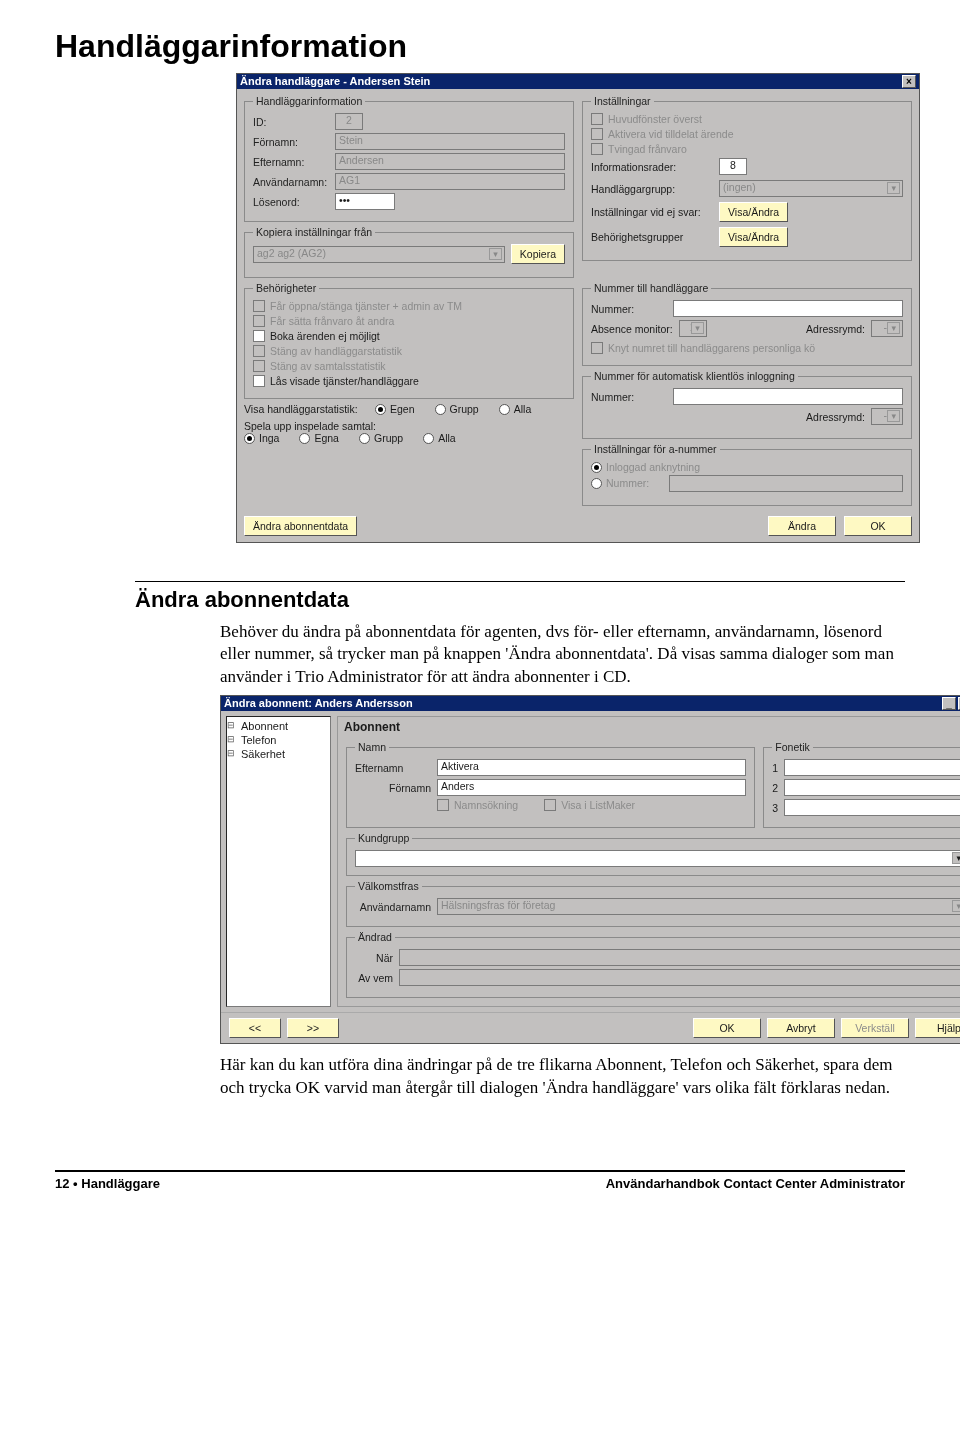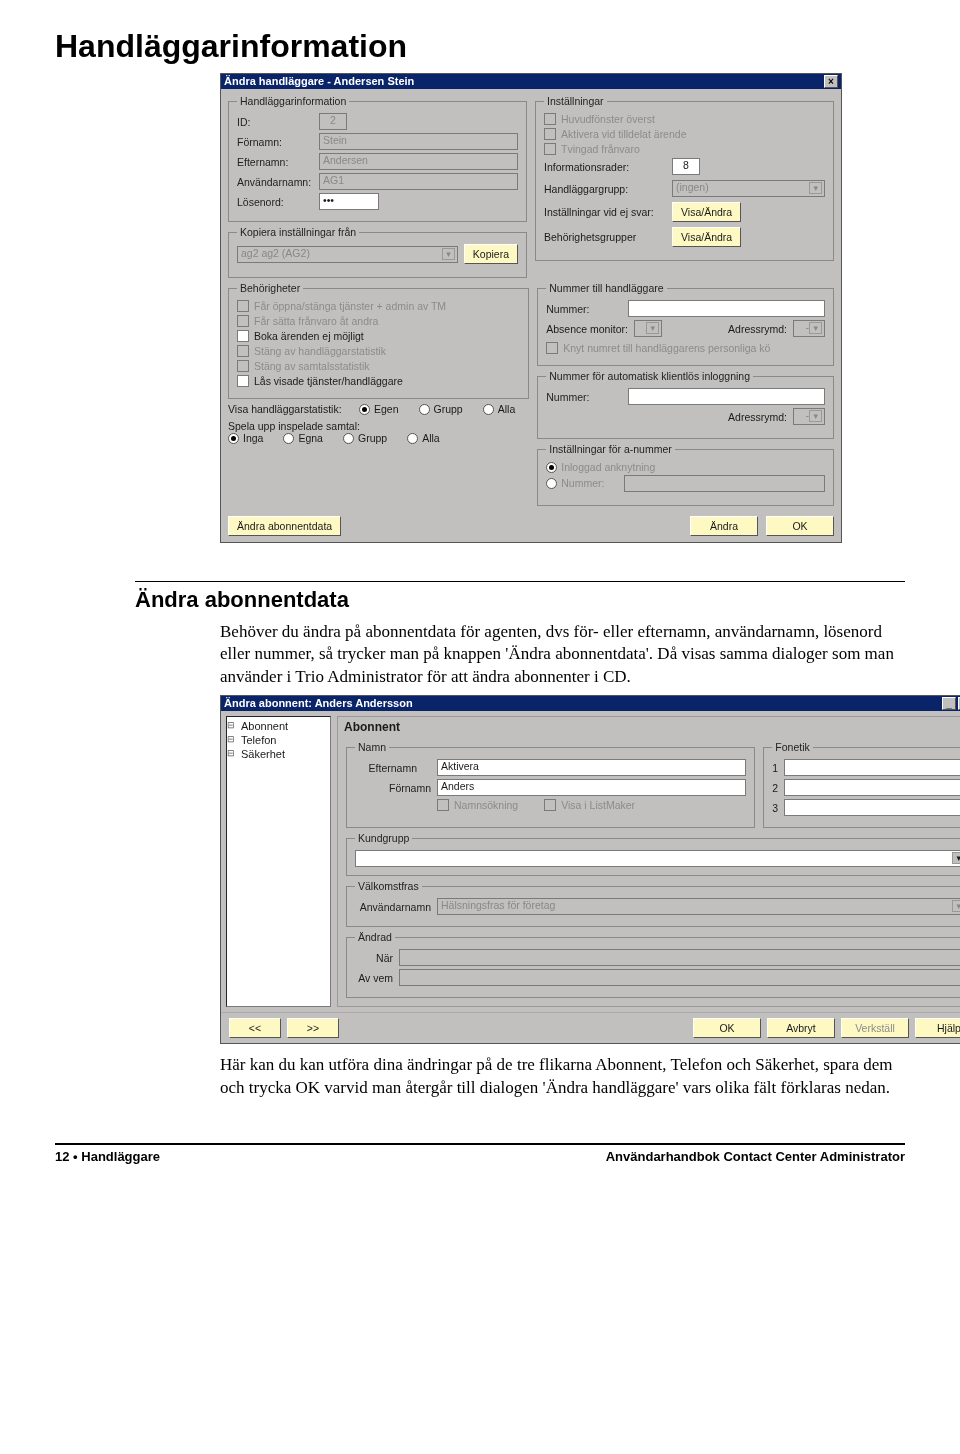--- a/index.html
+++ b/index.html
@@ -166,39 +166,39 @@
 .bbar {
   display: flex;
   justify-content: space-between;
   padding: 5px 8px;
   border-top: 1px solid #aaa;
 }
 .bbar .right { display: flex; gap: 6px; }
 
 .footer {
   border-top: 2px solid #000;
-  margin: 43px 55px 0 55px;
+  margin: 70px 55px 0 55px;
   display: flex;
   justify-content: space-between;
   padding-top: 4px;
   font-family: Arial, Helvetica, sans-serif;
   font-size: 13px;
   font-weight: bold;
 }
 .dot { font-family: Arial; }
 </style>
 </head>
 <body>
 
 <div class="page">
 
   <h1>Handläggarinformation</h1>
 
   <div class="dialog-wrap">
-    <div class="win" style="width:622px;">
+    <div class="win" style="width:684px;margin-left:16px;">
       <div class="titlebar">
         <span>Ändra handläggare - Andersen Stein</span>
         <span class="close">×</span>
       </div>
       <div class="body1">
         <div class="topcols">
           <div>
             <fieldset>
               <legend>Handläggarinformation</legend>
               <div class="row">
@@ -407,21 +407,21 @@
           <div class="item">Telefon</div>
           <div class="item">Säkerhet</div>
         </div>
         <div class="panel2">
           <div class="ptitle">Abonnent</div>
           <div class="pbody">
             <div class="two">
               <fieldset>
                 <legend>Namn</legend>
                 <div class="row">
-                    <span class="lbl" style="text-align:right;padding-right:20px">Efternamn</span>
+                    <span class="lbl" style="text-align:left;padding-right:20px">Efternamn</span>
                     <div class="inp">Aktivera</div>
                   </div>
                 <div class="row">
                     <span class="lbl" style="text-align:right;padding-right:6px">Förnamn</span>
                     <div class="inp">Anders</div>
                   </div>
                 <div class="halfrow" style="margin-left:82px">
                   <span class="cb dis">
                       <span class="bx"></span>
                       <span class="disabled">Namnsökning</span>

